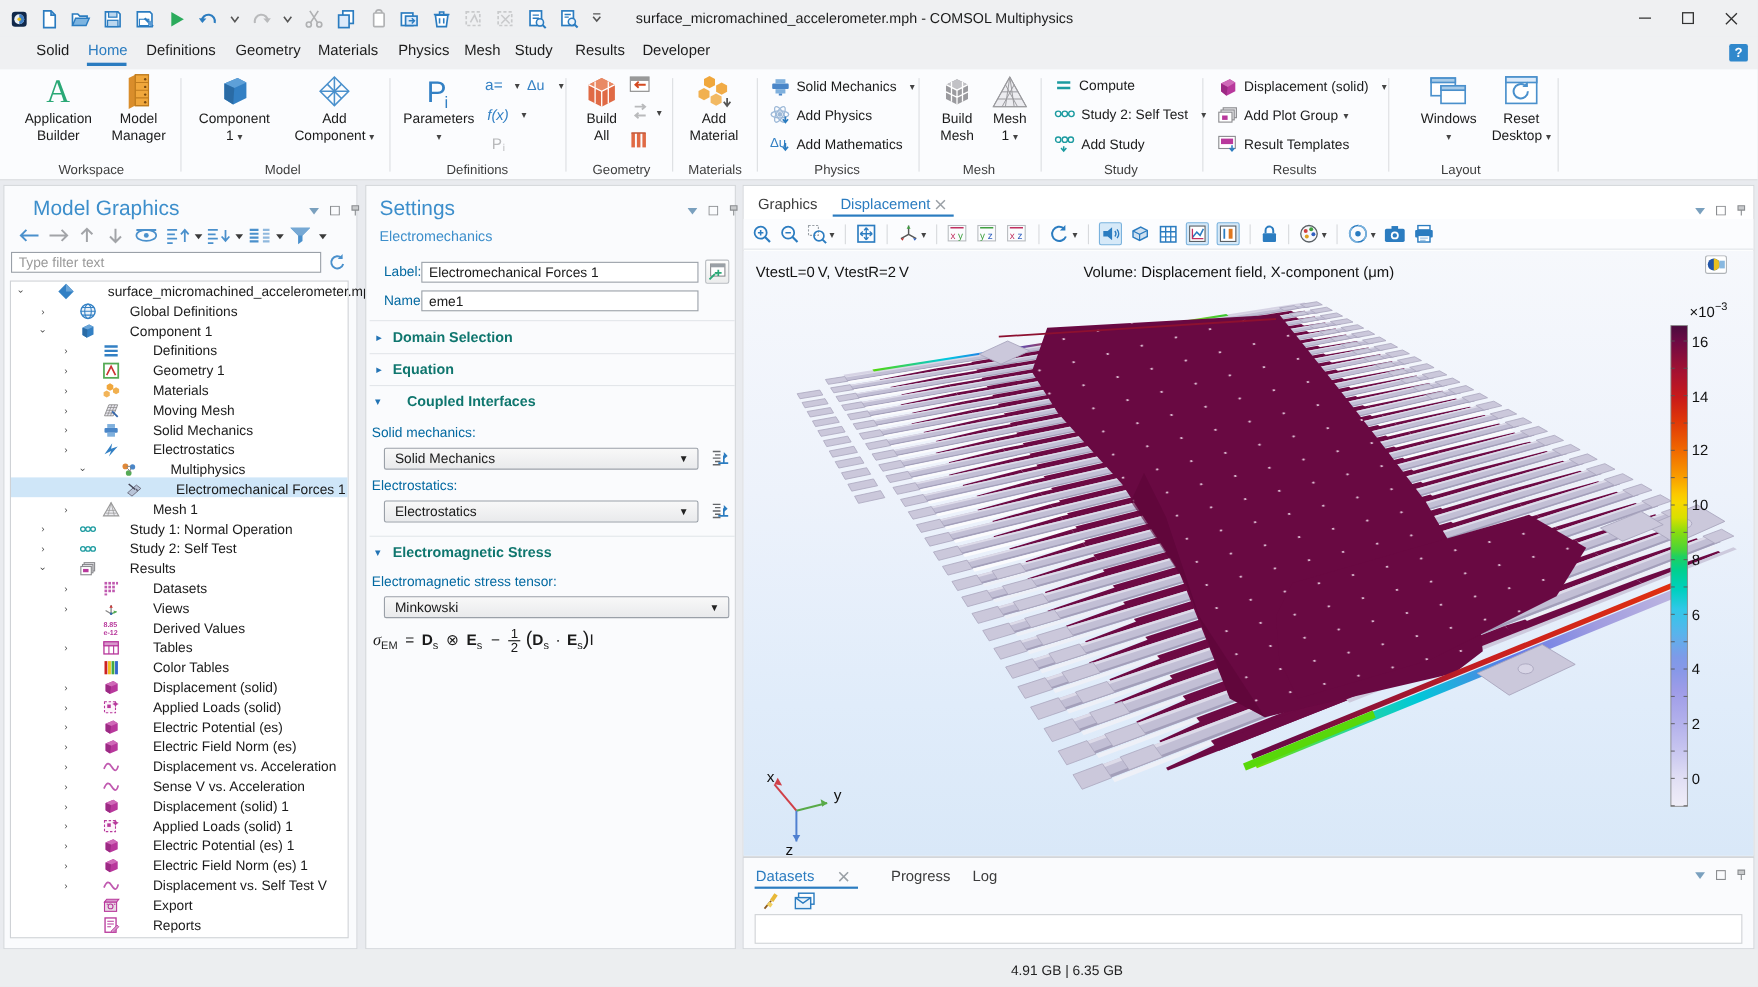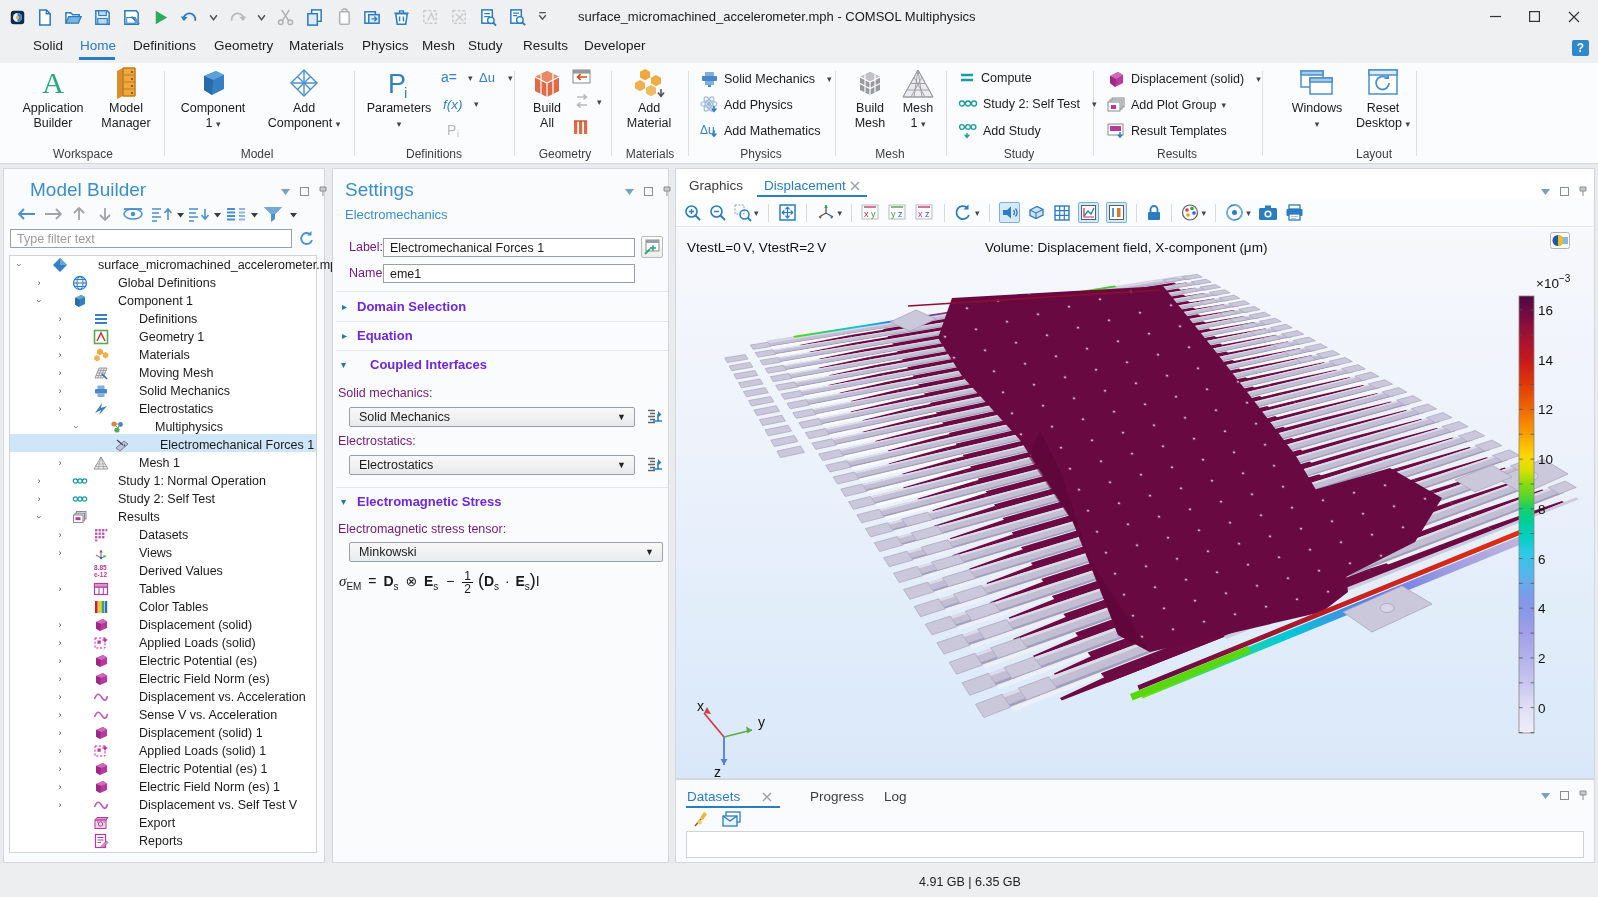--- a/index.html
+++ b/index.html
@@ -160,21 +160,21 @@
 <div class="rsep" style="left:1416px"></div>
 <div class="rlabel" style="left:23px">Workspace</div>
 <div class="rlabel" style="left:197px">Model</div>
 <div class="rlabel" style="left:374px">Definitions</div>
 <div class="rlabel" style="left:505px">Geometry</div>
 <div class="rlabel" style="left:590px">Materials</div>
 <div class="rlabel" style="left:701px">Physics</div>
 <div class="rlabel" style="left:830px">Mesh</div>
 <div class="rlabel" style="left:959px">Study</div>
 <div class="rlabel" style="left:1117px">Results</div>
-<div class="rlabel" style="left:1314px">Layout</div>
+<div class="rlabel" style="left:1268px">Layout</div>
 
 <div class="bigbtn" style="left:10px;top:67px;width:86px">
 <svg width="30" height="34" viewBox="0 0 30 34">
       <text x="15" y="26" font-size="30" fill="#2aa876" text-anchor="middle" font-family="Liberation Serif">A</text>
     </svg>
 Application<br>Builder</div>
 <div class="bigbtn" style="left:96px;top:67px;width:60px">
 <svg width="30" height="34" viewBox="0 0 30 34">
       <path d="M6 4 l6 -3 v28 l-6 3 z" fill="#d98d2b"></path>
       <path d="M12 1 h12 v28 h-12 z" fill="#f0a73c" stroke="#c07c1e" stroke-width="1"></path>
@@ -366,32 +366,32 @@
 .panel{position:absolute;background:#fafbfd;border:1px solid #d3d6da;}
 .ptitle{position:absolute;font-size:19px;color:#3c8ecb;}
 .psub{position:absolute;font-size:13px;color:#3c8ecb;}
 .pctl{position:absolute;display:flex;gap:10px;align-items:center;}
 .tree{position:absolute;background:#fff;border:1px solid #cfd2d6;}
 .trow{position:absolute;height:18px;display:flex;align-items:center;white-space:nowrap;font-size:12.5px;gap:24px;}
 .trow .tchev{width:10px;font-size:9px;color:#444;flex:none;text-align:center;margin-right:4px;}
 .trow .ticon{width:16px;height:16px;flex:none;margin-right:6px;}
 .sel{position:absolute;background:#cfe6f8;}
 .flabel{color:#9a9a9a;}
-.sechead{position:absolute;font-size:13px;font-weight:bold;color:#6d28d9;}
+.sechead{position:absolute;font-size:13px;font-weight:bold;color:#0f766e;}
 .sechev{position:absolute;font-size:10px;color:#2273b4;}
-.formlab{position:absolute;font-size:12.5px;color:#701a75;}
+.formlab{position:absolute;font-size:12.5px;color:#0369a1;}
 .tbox{position:absolute;background:#fff;border:1px solid #9aa0a8;font-size:12.5px;padding-left:6px;display:flex;align-items:center;}
 .combo{position:absolute;background:linear-gradient(#f8f8f8,#e9eaec);border:1px solid #9aa0a8;border-radius:2px;font-size:12.5px;padding-left:9px;display:flex;align-items:center;}
 .combo .arr{position:absolute;right:8px;font-size:9px;color:#222;}
 .sideic{position:absolute;width:18px;height:18px;}
 .secline{position:absolute;height:1px;background:#e3e6ea;}
 </style>
 
 <div class="panel" style="left:3px;top:168px;width:322px;height:695px"></div>
-<div class="ptitle" style="left:30px;top:179px">Model Builder</div>
+<div class="ptitle" style="left:30px;top:179px">Model Graphics</div>
 <div class="pctl" style="left:281px;top:186px">
 <svg width="9" height="8" viewBox="0 0 9 8">
       <path d="M0 1 L4.5 7 L9 1 Z" fill="#7aa0be"></path>
     </svg>
 <svg width="9" height="9" viewBox="0 0 9 9">
       <rect x="0.5" y="0.5" width="8" height="8" fill="none" stroke="#8a8d90"></rect>
     </svg>
 <svg width="8" height="11" viewBox="0 0 8 11">
       <path d="M1 1 h6 v4 h-6 z M4 5 v5" stroke="#8a8d90" fill="#c8cacc"></path>
     </svg>

